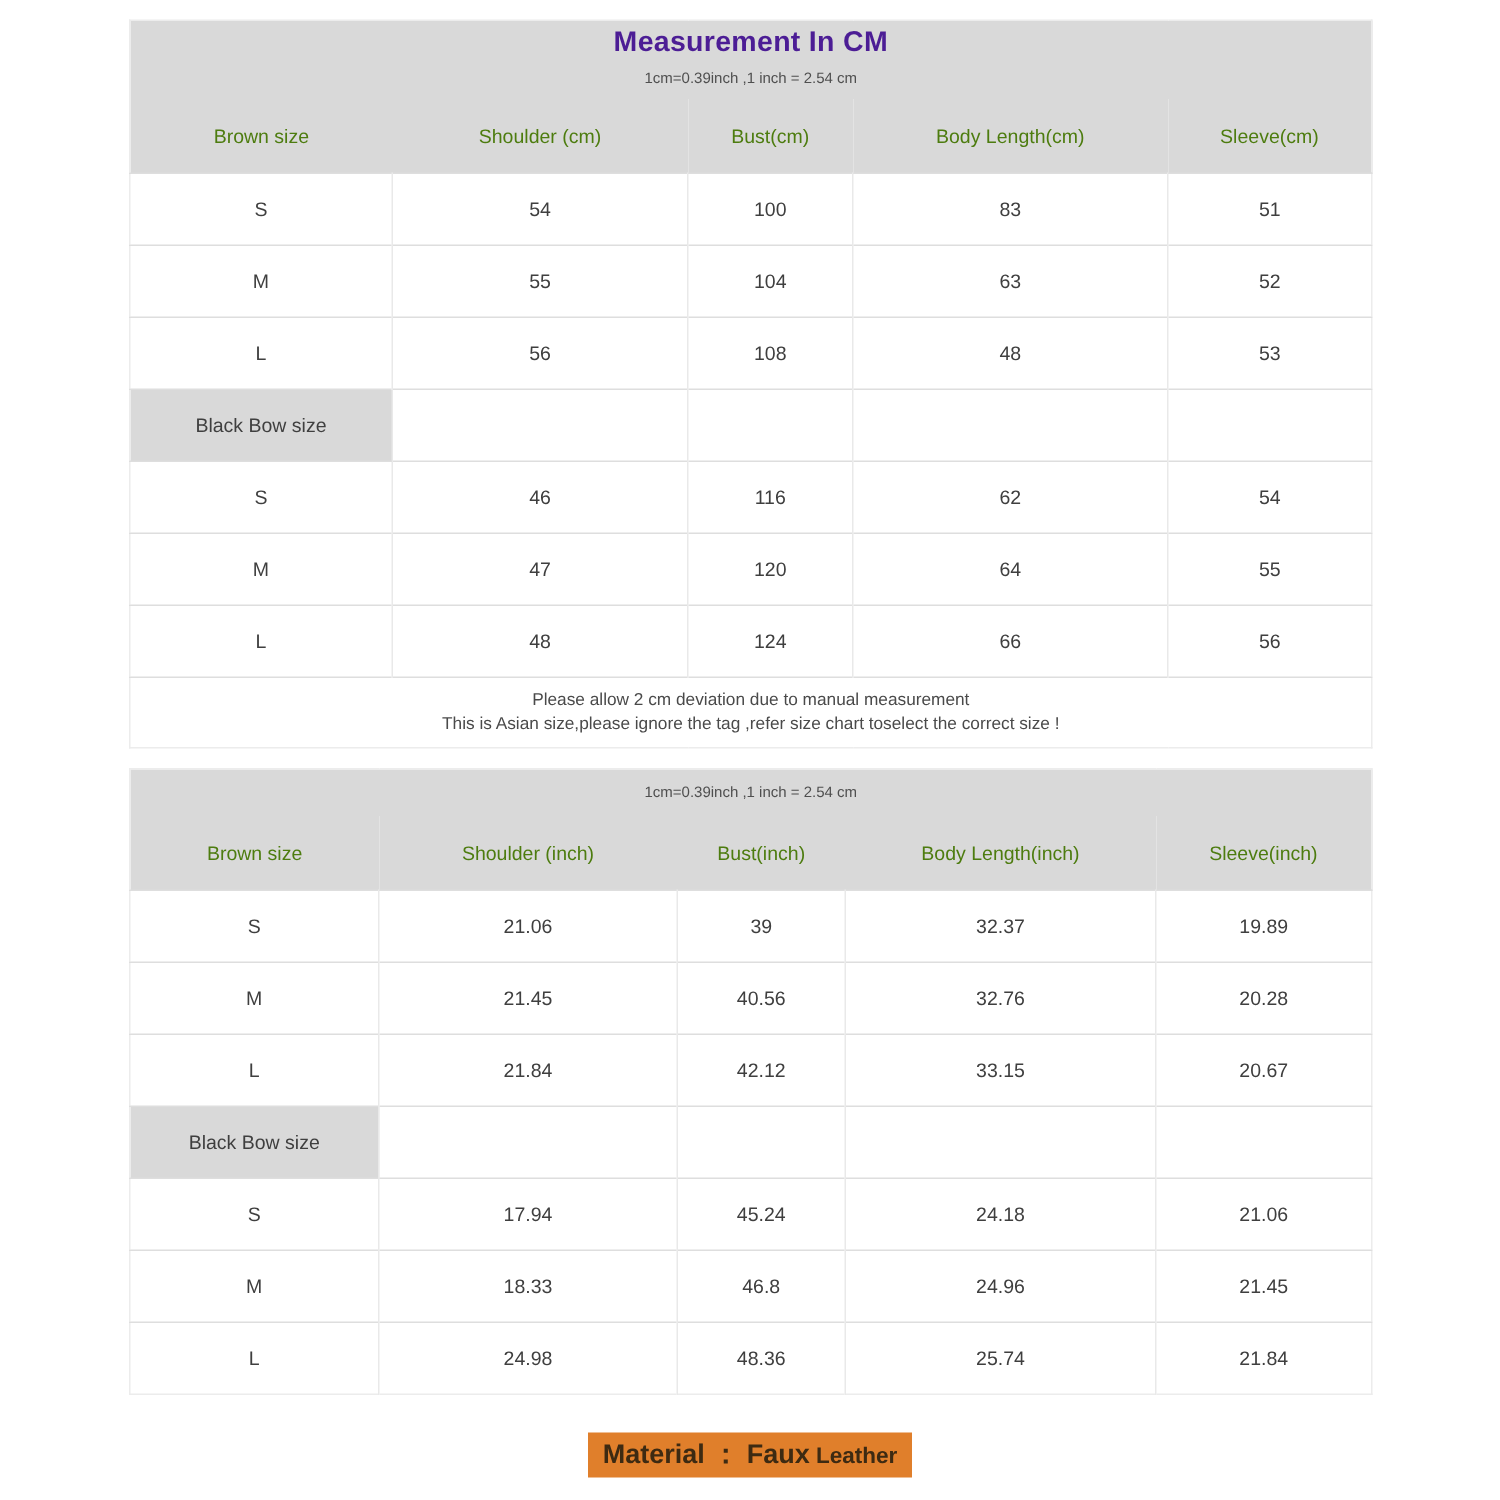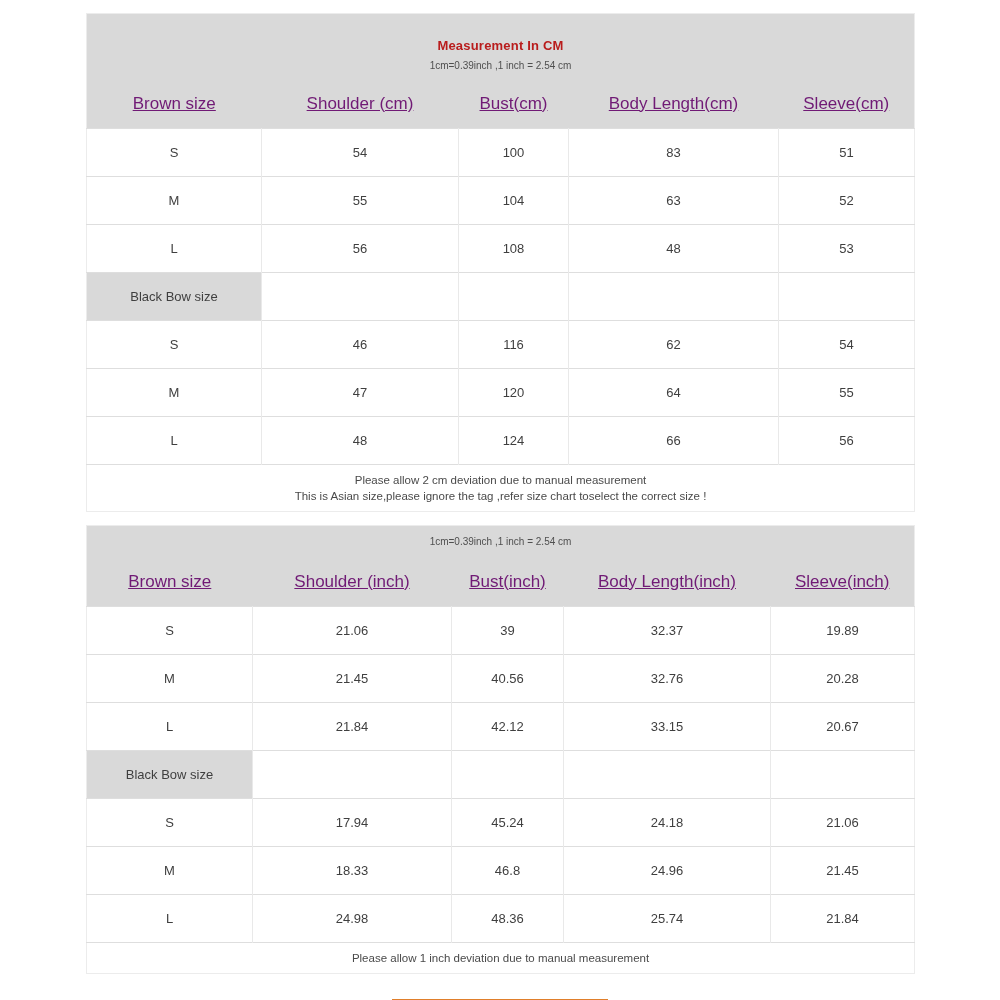--- a/index.html
+++ b/index.html
@@ -21,44 +21,43 @@
     margin-bottom: 13px;
     border: 1px solid #ececec;
   }
   
   td.head-block {
     background: #d9d9d9;
     text-align: center;
     padding: 0;
   }
   .tbl-title {
-    font-size: 13px;
+    font-size: 19px;
     font-weight: bold;
-    color: #b91c1c;
-    padding-top: 24px;
+    color: #4c1d95;
+    padding-top: 4px;
     letter-spacing: 0.2px;
   }
   .tbl-subtitle {
     font-size: 10px;
     color: #4f4f4f;
     padding: 7px 0 8px 0;
   }
   .subtitle-only {
     padding: 10px 0;
   }
   
   tr.col-head-row td {
     background: #d9d9d9;
     height: 47px;
     text-align: center;
     vertical-align: middle;
-    font-size: 17px;
-    color: #701a75;
+    font-size: 13px;
+    color: #4d7c0f;
     border: none;
-    text-decoration: underline;
   }
   
   tr.body-row td {
     background: #ffffff;
     height: 45px;
     text-align: center;
     vertical-align: middle;
     font-size: 13px;
     color: #3f3f3f;
     border-top: 1px solid #dedede;
@@ -254,25 +253,20 @@
             <td>24.96</td>
             <td>21.45</td>
           </tr>
           <tr class="body-row">
             <td>L</td>
             <td>24.98</td>
             <td>48.36</td>
             <td>25.74</td>
             <td>21.84</td>
           </tr>
-          <tr>
-            <td colspan="5" class="notes">
-              <div>Please allow 1 inch deviation due to manual measurement</div>
-            </td>
-          </tr>
         </tbody>
       </table>
     </div>
 
   <div class="material-row">
     <span class="material-banner" style="background: rgb(224, 127, 43); color: rgb(61, 42, 18);">
       <span class="material-text-large">Material ： Faux</span><span class="material-text-small"> Leather</span>
     </span>
   </div>
 

